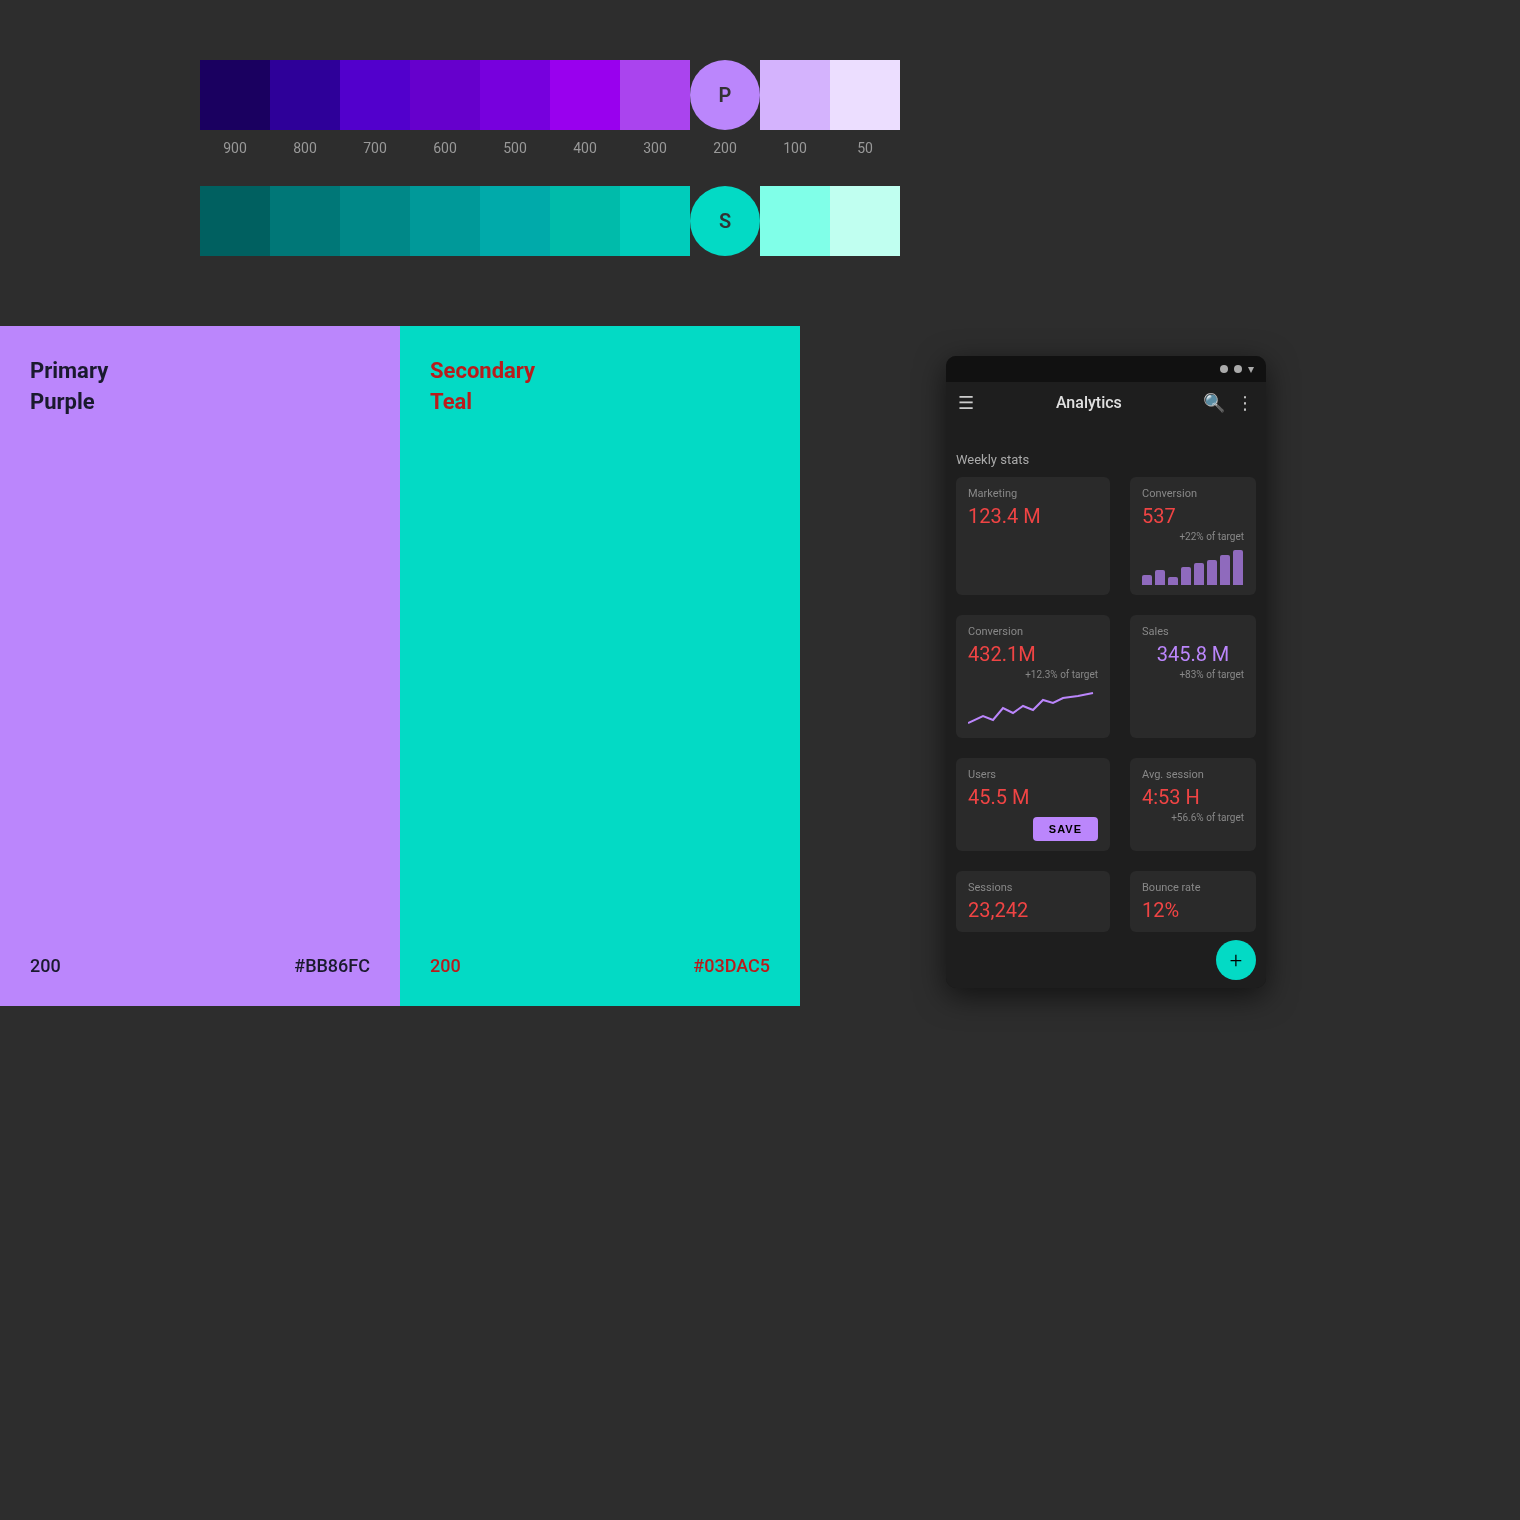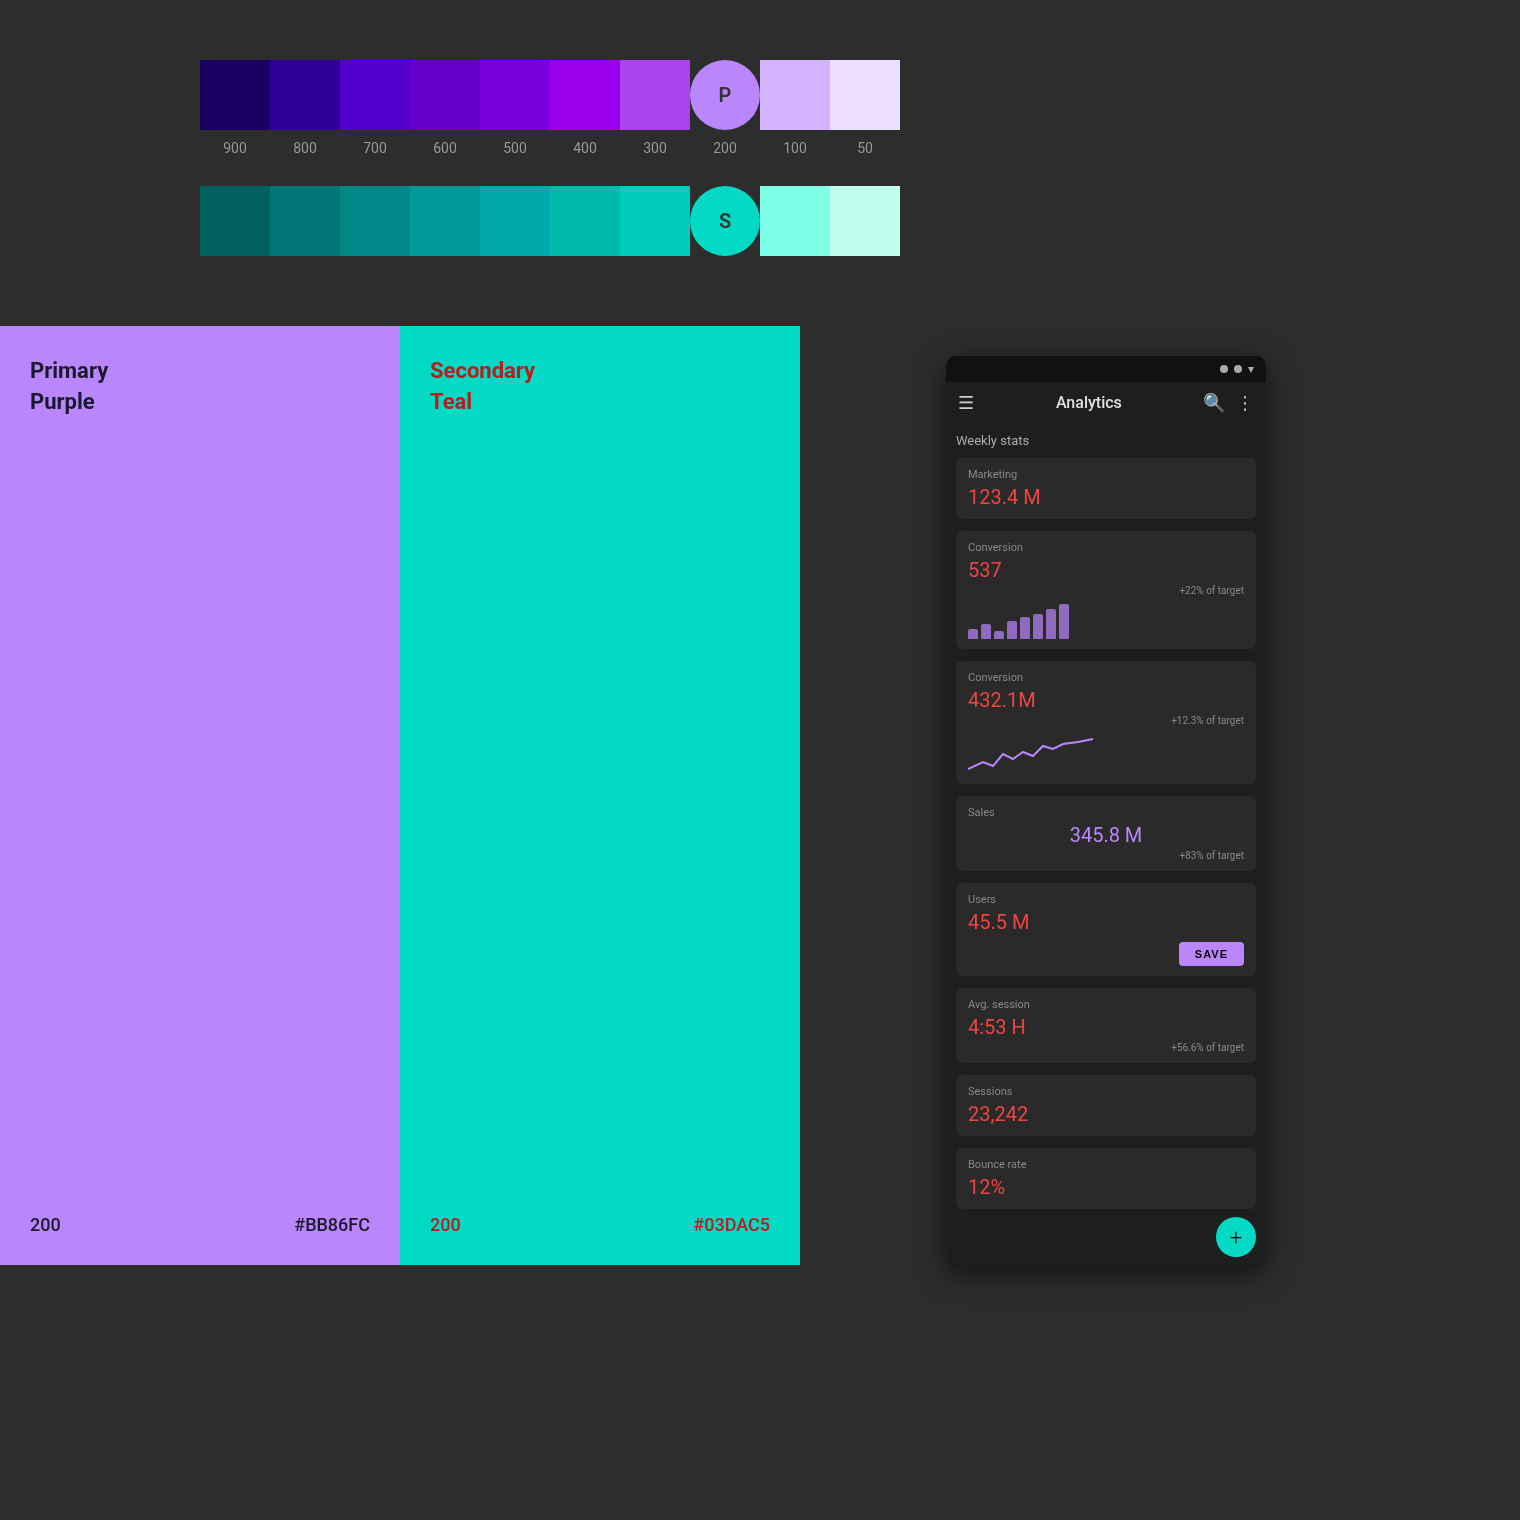--- a/index.html
+++ b/index.html
@@ -124,25 +124,26 @@
       cursor: pointer;
     }
     .phone-content {
       background: #1e1e1e;
       padding: 10px 10px 0 10px;
     }
     .weekly-stats-label {
       color: #aaa;
       font-size: 13px;
       margin-bottom: 10px;
+      margin-top: 19px;
     }
     .stats-grid {
       display: grid;
-      grid-template-columns: 1fr;
-      gap: 12px;
+      grid-template-columns: 1fr 1fr;
+      gap: 20px;
     }
     .stat-card {
       background: #2a2a2a;
       border-radius: 6px;
       padding: 10px 12px;
     }
     .stat-card .card-label {
       color: #888;
       font-size: 11px;
       margin-bottom: 4px;

